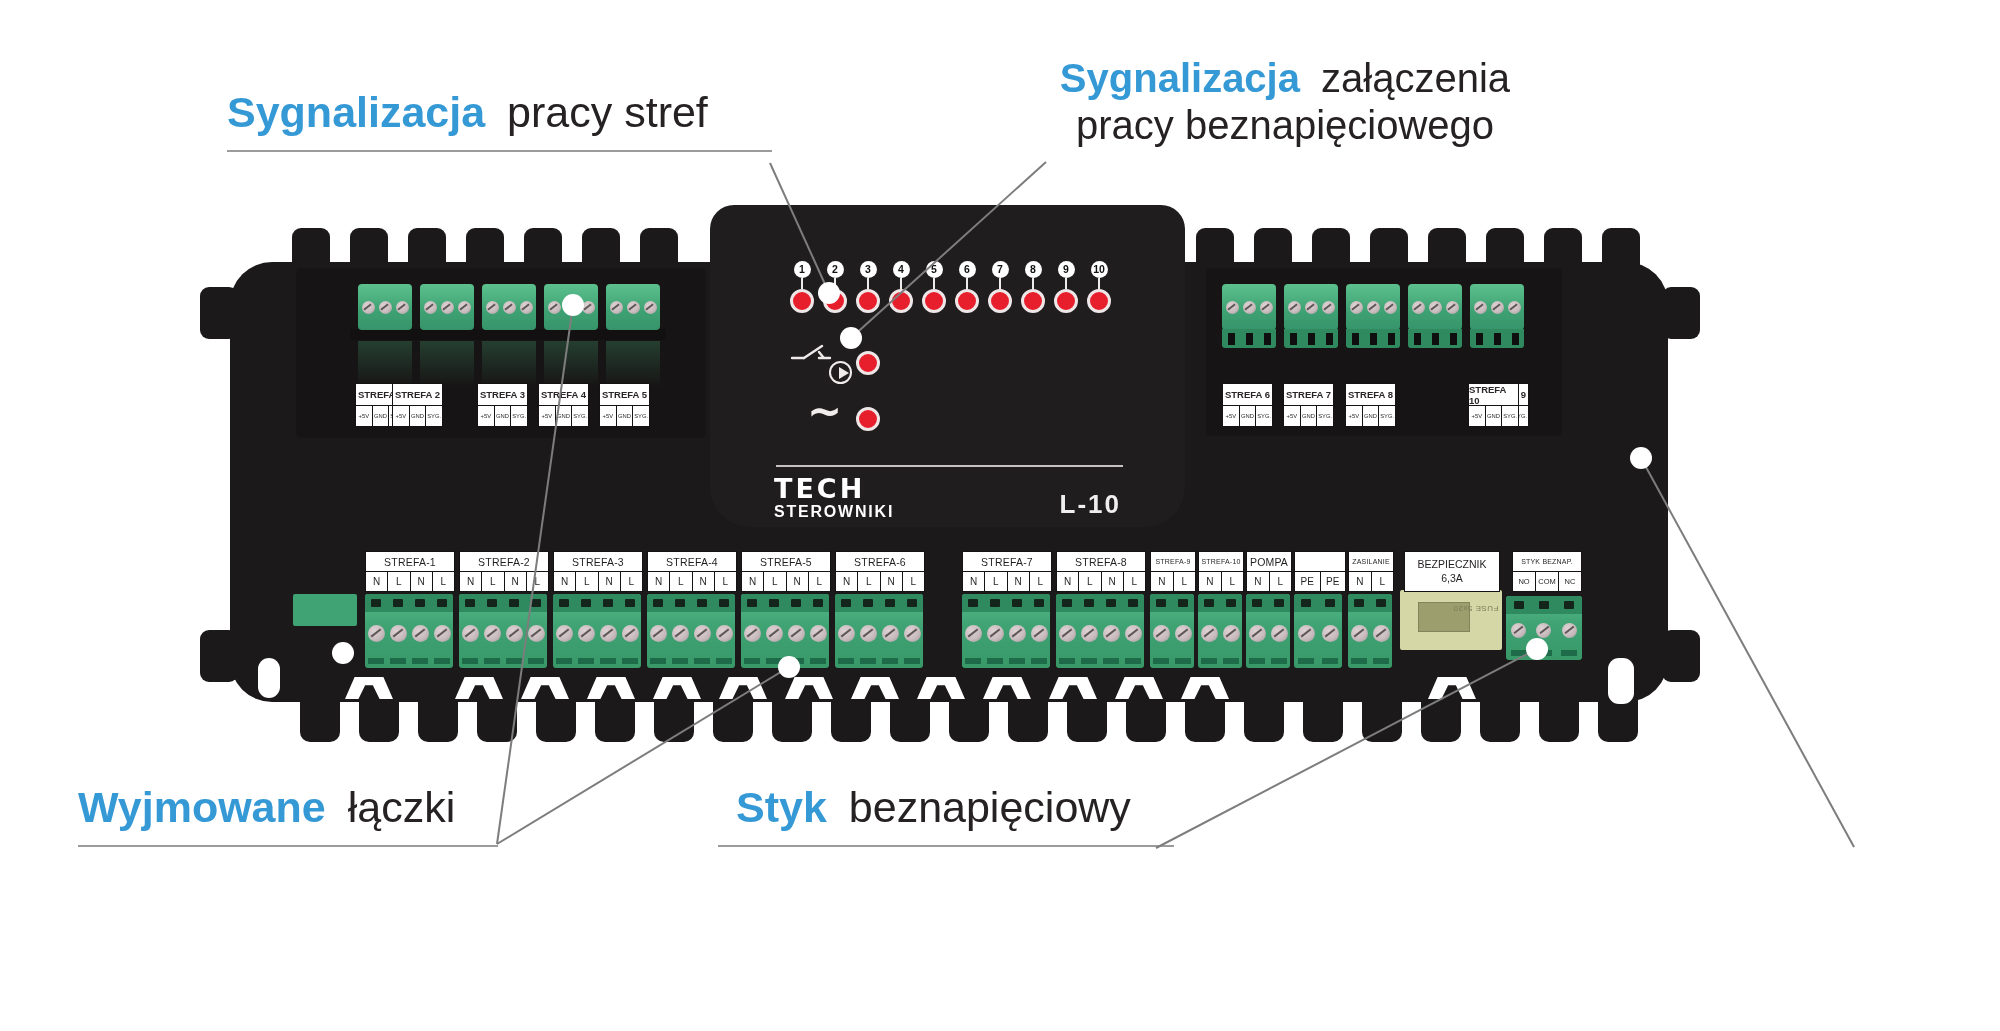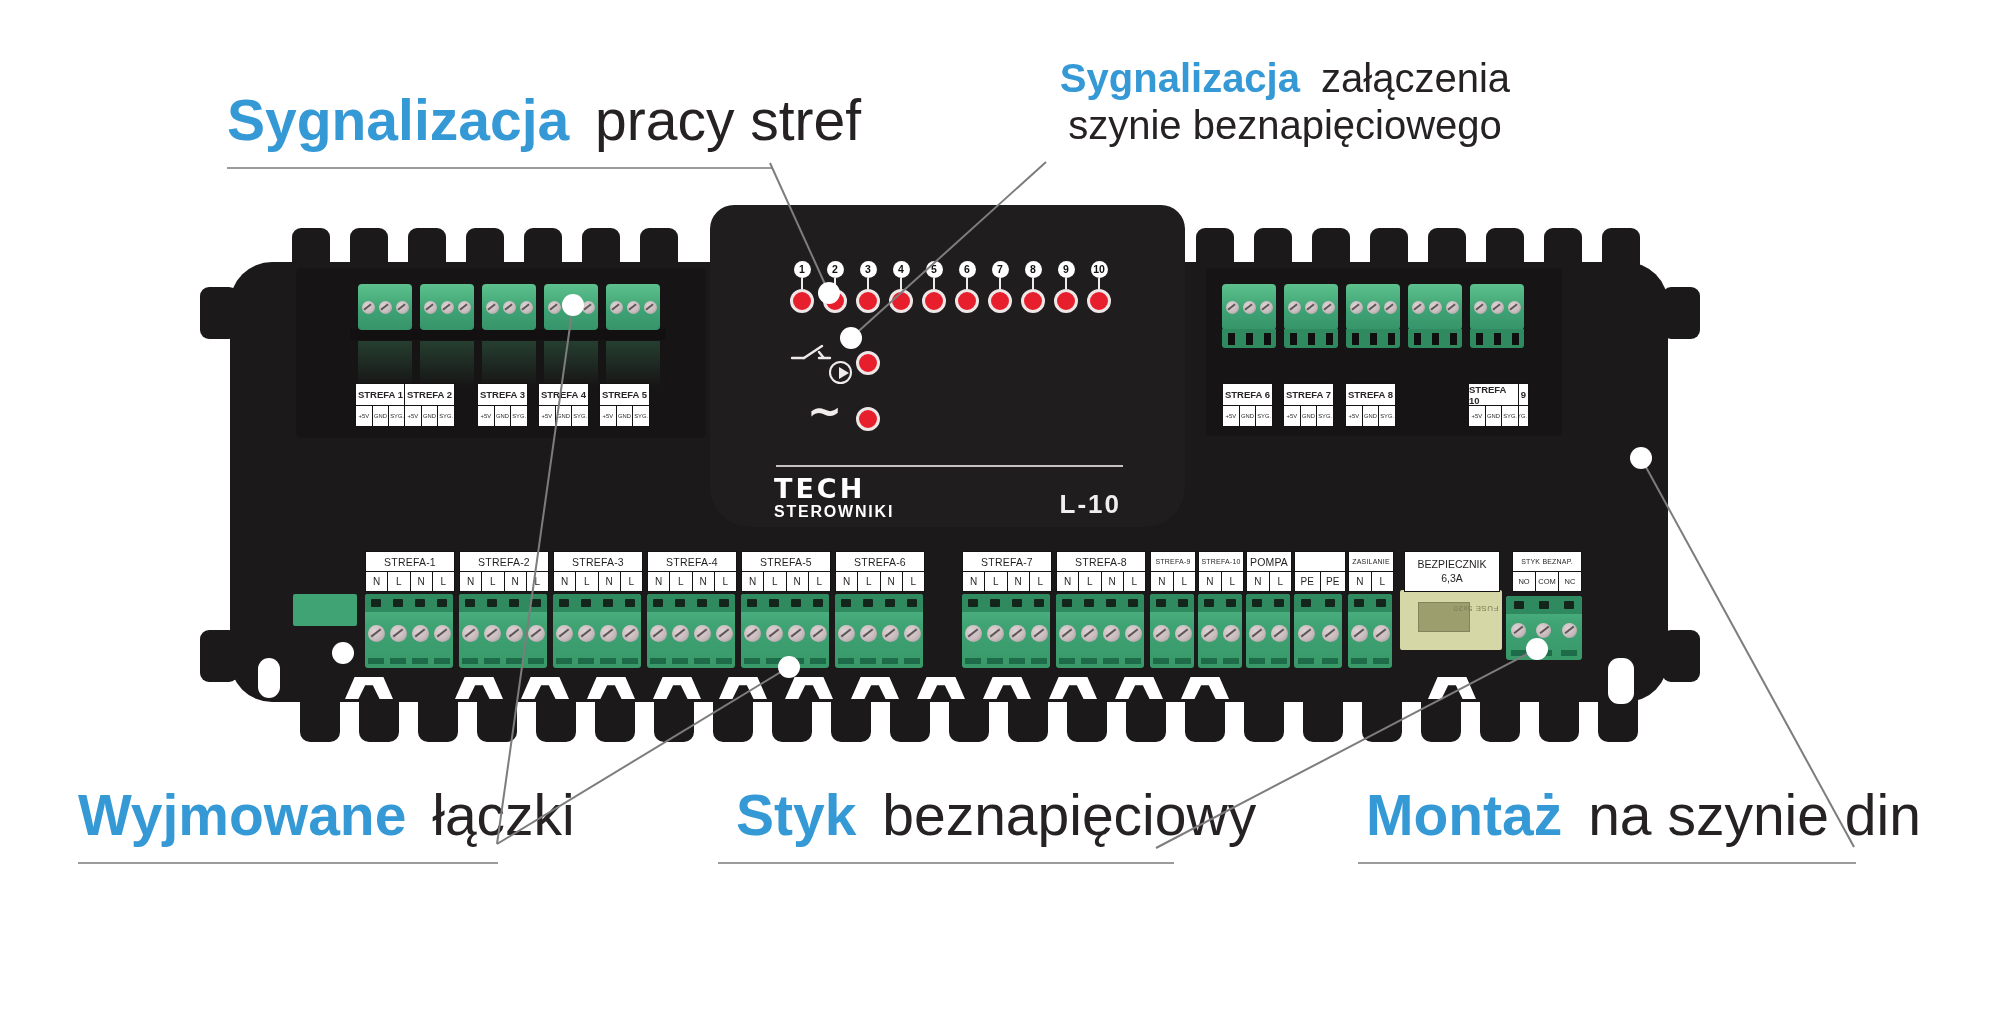--- a/index.html
+++ b/index.html
@@ -6,21 +6,21 @@
     --blue:#3599d6; --ink:#262223; --devblack:#1c191a; --panelblack:#201d1e;
     --green:#3fa374; --green_lt:#5dc18e; --green_dk:#2f8a60; --green_slot:#1e6b49;
     --red:#e71e2b; --ledring:#efe7e7; --screw:#c9bcbf; --screwslot:#5f5658;
     --fuse_bg:#d6d7a6; --fuse_dk:#9d9e6e; --line_gray:#7d7d7d; --underline:#9b9b9b;
   }
   html,body{margin:0;padding:0;background:#fff;}
   .stage{position:relative;width:2000px;height:1031px;background:#fff;overflow:hidden;
          font-family:"Liberation Sans",sans-serif;}
   .abs{position:absolute;}
   
-  .ann{position:absolute;color:var(--ink);font-size:57px;line-height:1.15;white-space:nowrap;}
+  .ann{position:absolute;color:var(--ink);font-size:43px;line-height:1.15;white-space:nowrap;}
   .ann .b{color:var(--blue);font-weight:800;}
   .ul{border-bottom:2px solid var(--underline);padding-bottom:13px;}
   .ann-tl{left:227px;top:88px;width:545px;}
   .ann-tr{left:1040px;top:55px;width:490px;text-align:center;font-size:40px;line-height:1.18;}
   .ann-bl{left:78px;top:783px;width:420px;}
   .ann-bm{left:718px;top:783px;width:438px;padding-left:18px;}
   .ann-br{left:1358px;top:783px;width:490px;padding-left:8px;}
   
   .body{position:absolute;left:230px;top:262px;width:1438px;height:440px;background:var(--devblack);border-radius:42px;z-index:1;}
   .fin-top{position:absolute;top:228px;width:38px;height:44px;background:var(--devblack);border-radius:9px 9px 0 0;z-index:1;}
@@ -201,33 +201,29 @@
 
   <div class="ann ann-tl ul">
     <span class="b" style="margin-right: 10px;">Sygnalizacja</span>
     <span>pracy stref</span>
   </div>
   <div class="ann ann-tr">
     <div>
       <span class="b" style="margin-right: 10px;">Sygnalizacja</span>
       <span>załączenia</span>
     </div>
-    <div>szynie beznapięciowego</div>
+    <div>pracy beznapięciowego</div>
   </div>
   <div class="ann ann-bl ul">
     <span class="b" style="margin-right: 10px;">Wyjmowane</span>
     <span>łączki</span>
   </div>
   <div class="ann ann-bm ul">
     <span class="b" style="margin-right: 10px;">Styk</span>
     <span>beznapięciowy</span>
-  </div>
-  <div class="ann ann-br ul">
-    <span class="b" style="margin-right: 10px;">Montaż</span>
-    <span>na szynie din</span>
   </div>
 
 <div class="fin-top" style="left: 292px;"></div>
     <div class="fin-top" style="left: 350px;"></div>
     <div class="fin-top" style="left: 408px;"></div>
     <div class="fin-top" style="left: 466px;"></div>
     <div class="fin-top" style="left: 524px;"></div>
     <div class="fin-top" style="left: 582px;"></div>
     <div class="fin-top" style="left: 640px;"></div>
     <div class="fin-top" style="left: 1196px;"></div>
@@ -348,21 +344,21 @@
       <div class="ext-slot"></div>
     </div>
     <div class="zlab" style="left: 355px;">
       <div class="zl-title">STREFA 1</div>
       <div class="zl-cells">
         <div class="zl-cell">+5V</div>
         <div class="zl-cell">GND</div>
         <div class="zl-cell">SYG.</div>
       </div>
     </div>
-    <div class="zlab" style="left: 404px;">
+    <div class="zlab" style="left: 392px;">
       <div class="zl-title">STREFA 2</div>
       <div class="zl-cells">
         <div class="zl-cell">+5V</div>
         <div class="zl-cell">GND</div>
         <div class="zl-cell">SYG.</div>
       </div>
     </div>
     <div class="zlab" style="left: 477px;">
       <div class="zl-title">STREFA 3</div>
       <div class="zl-cells">

